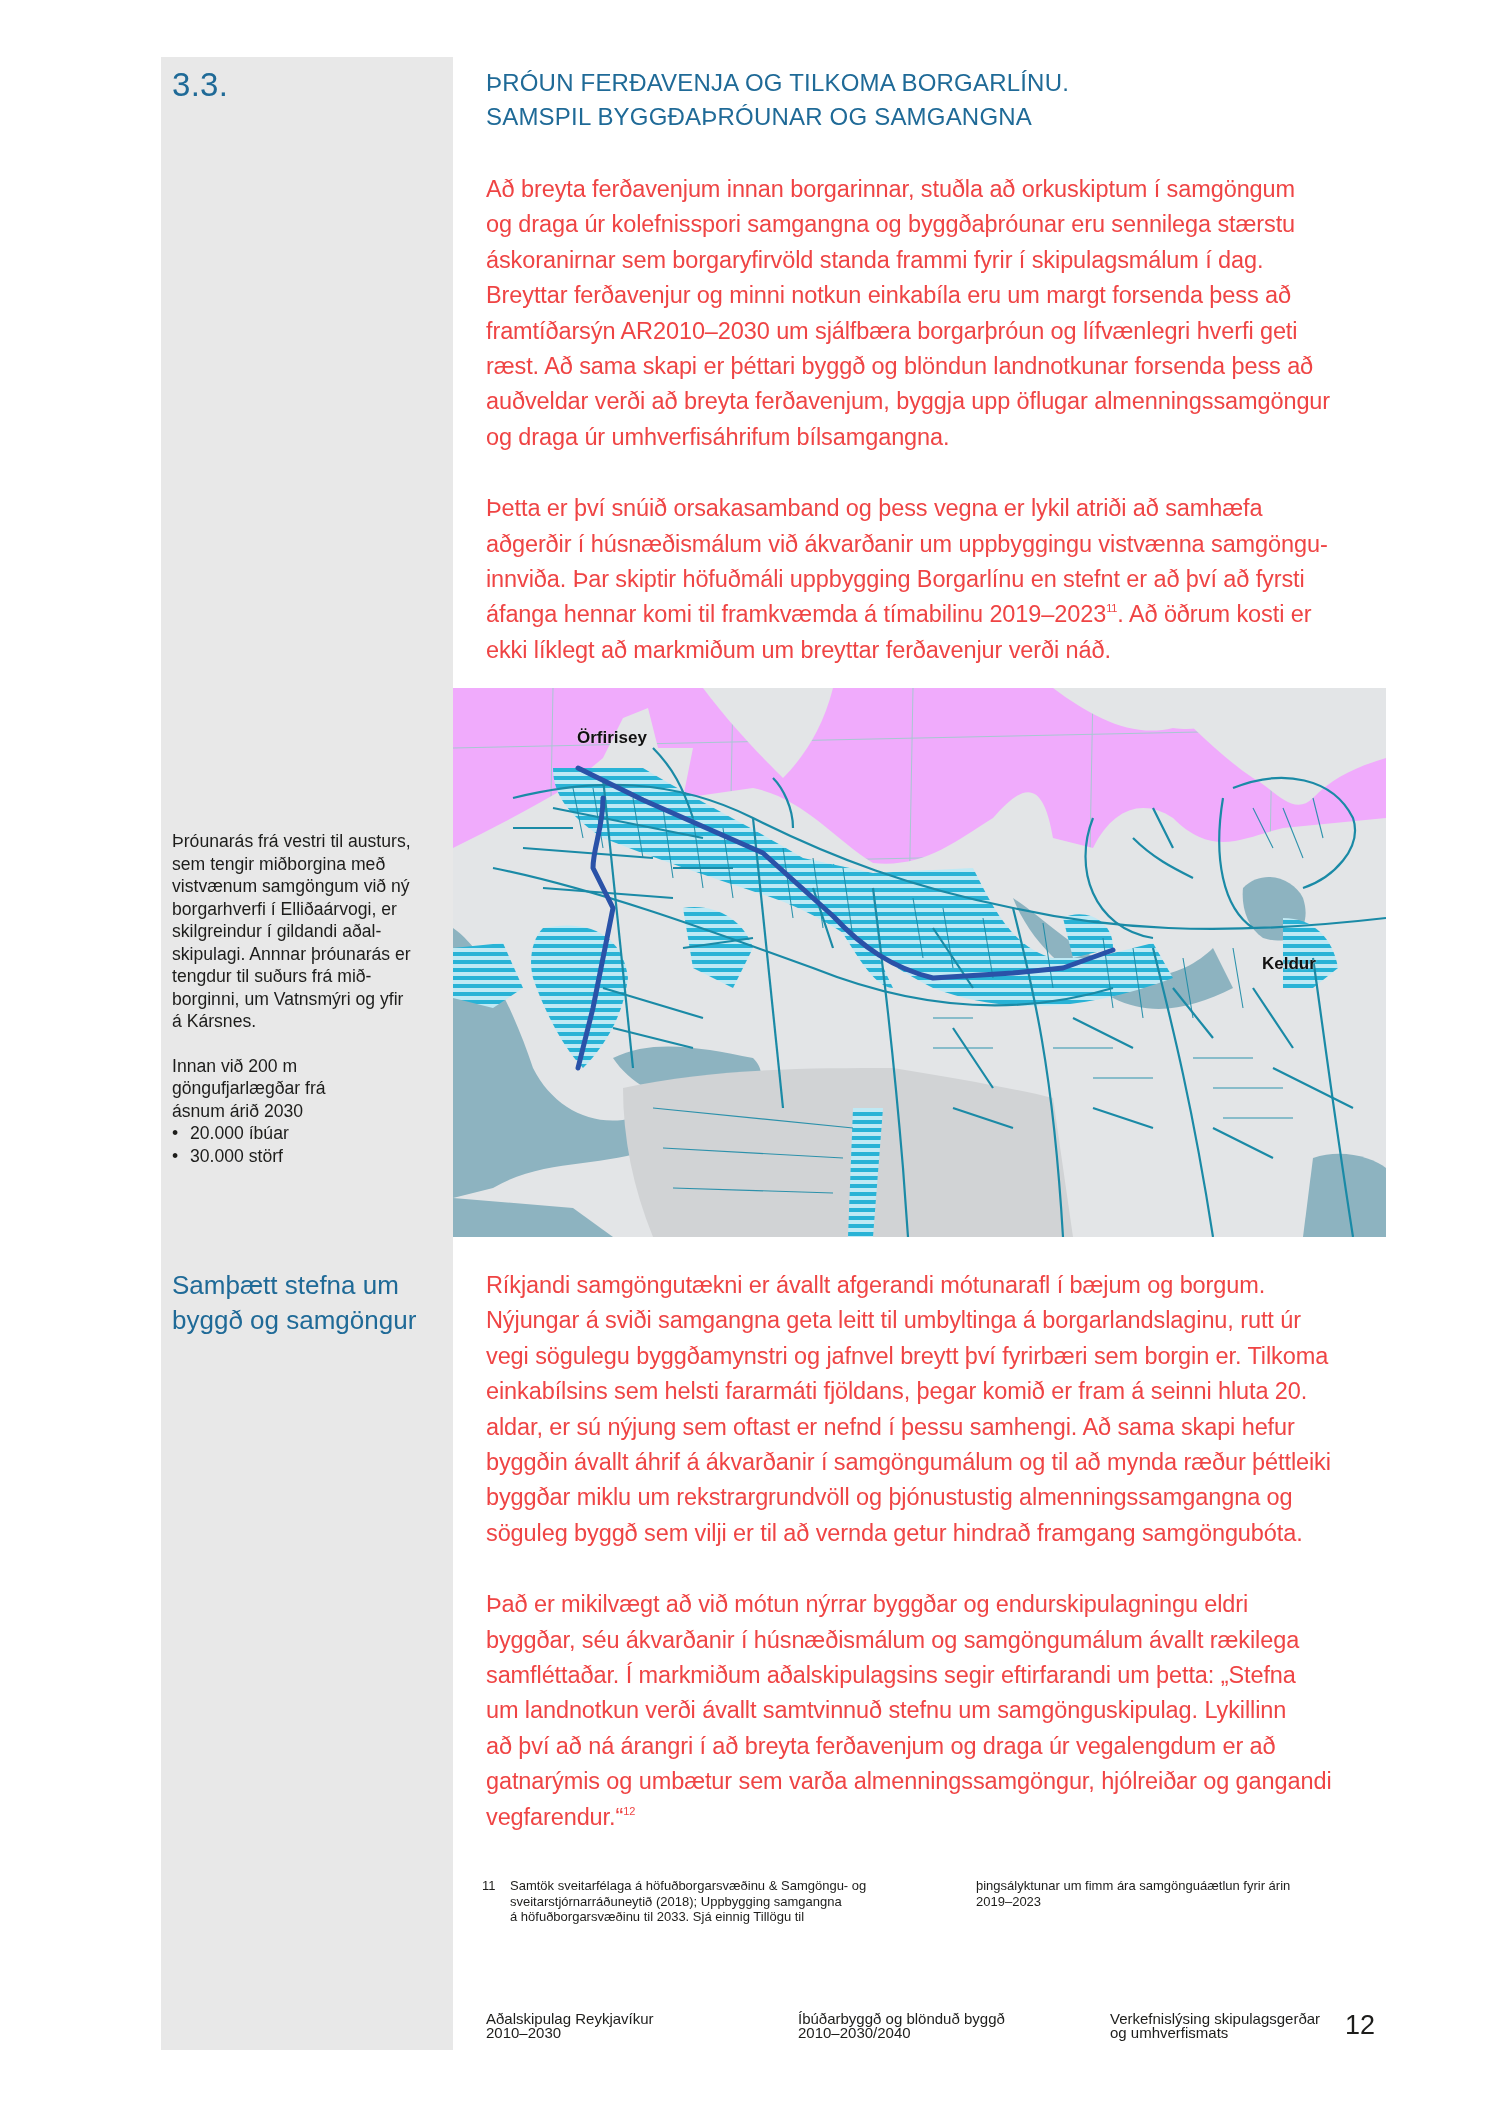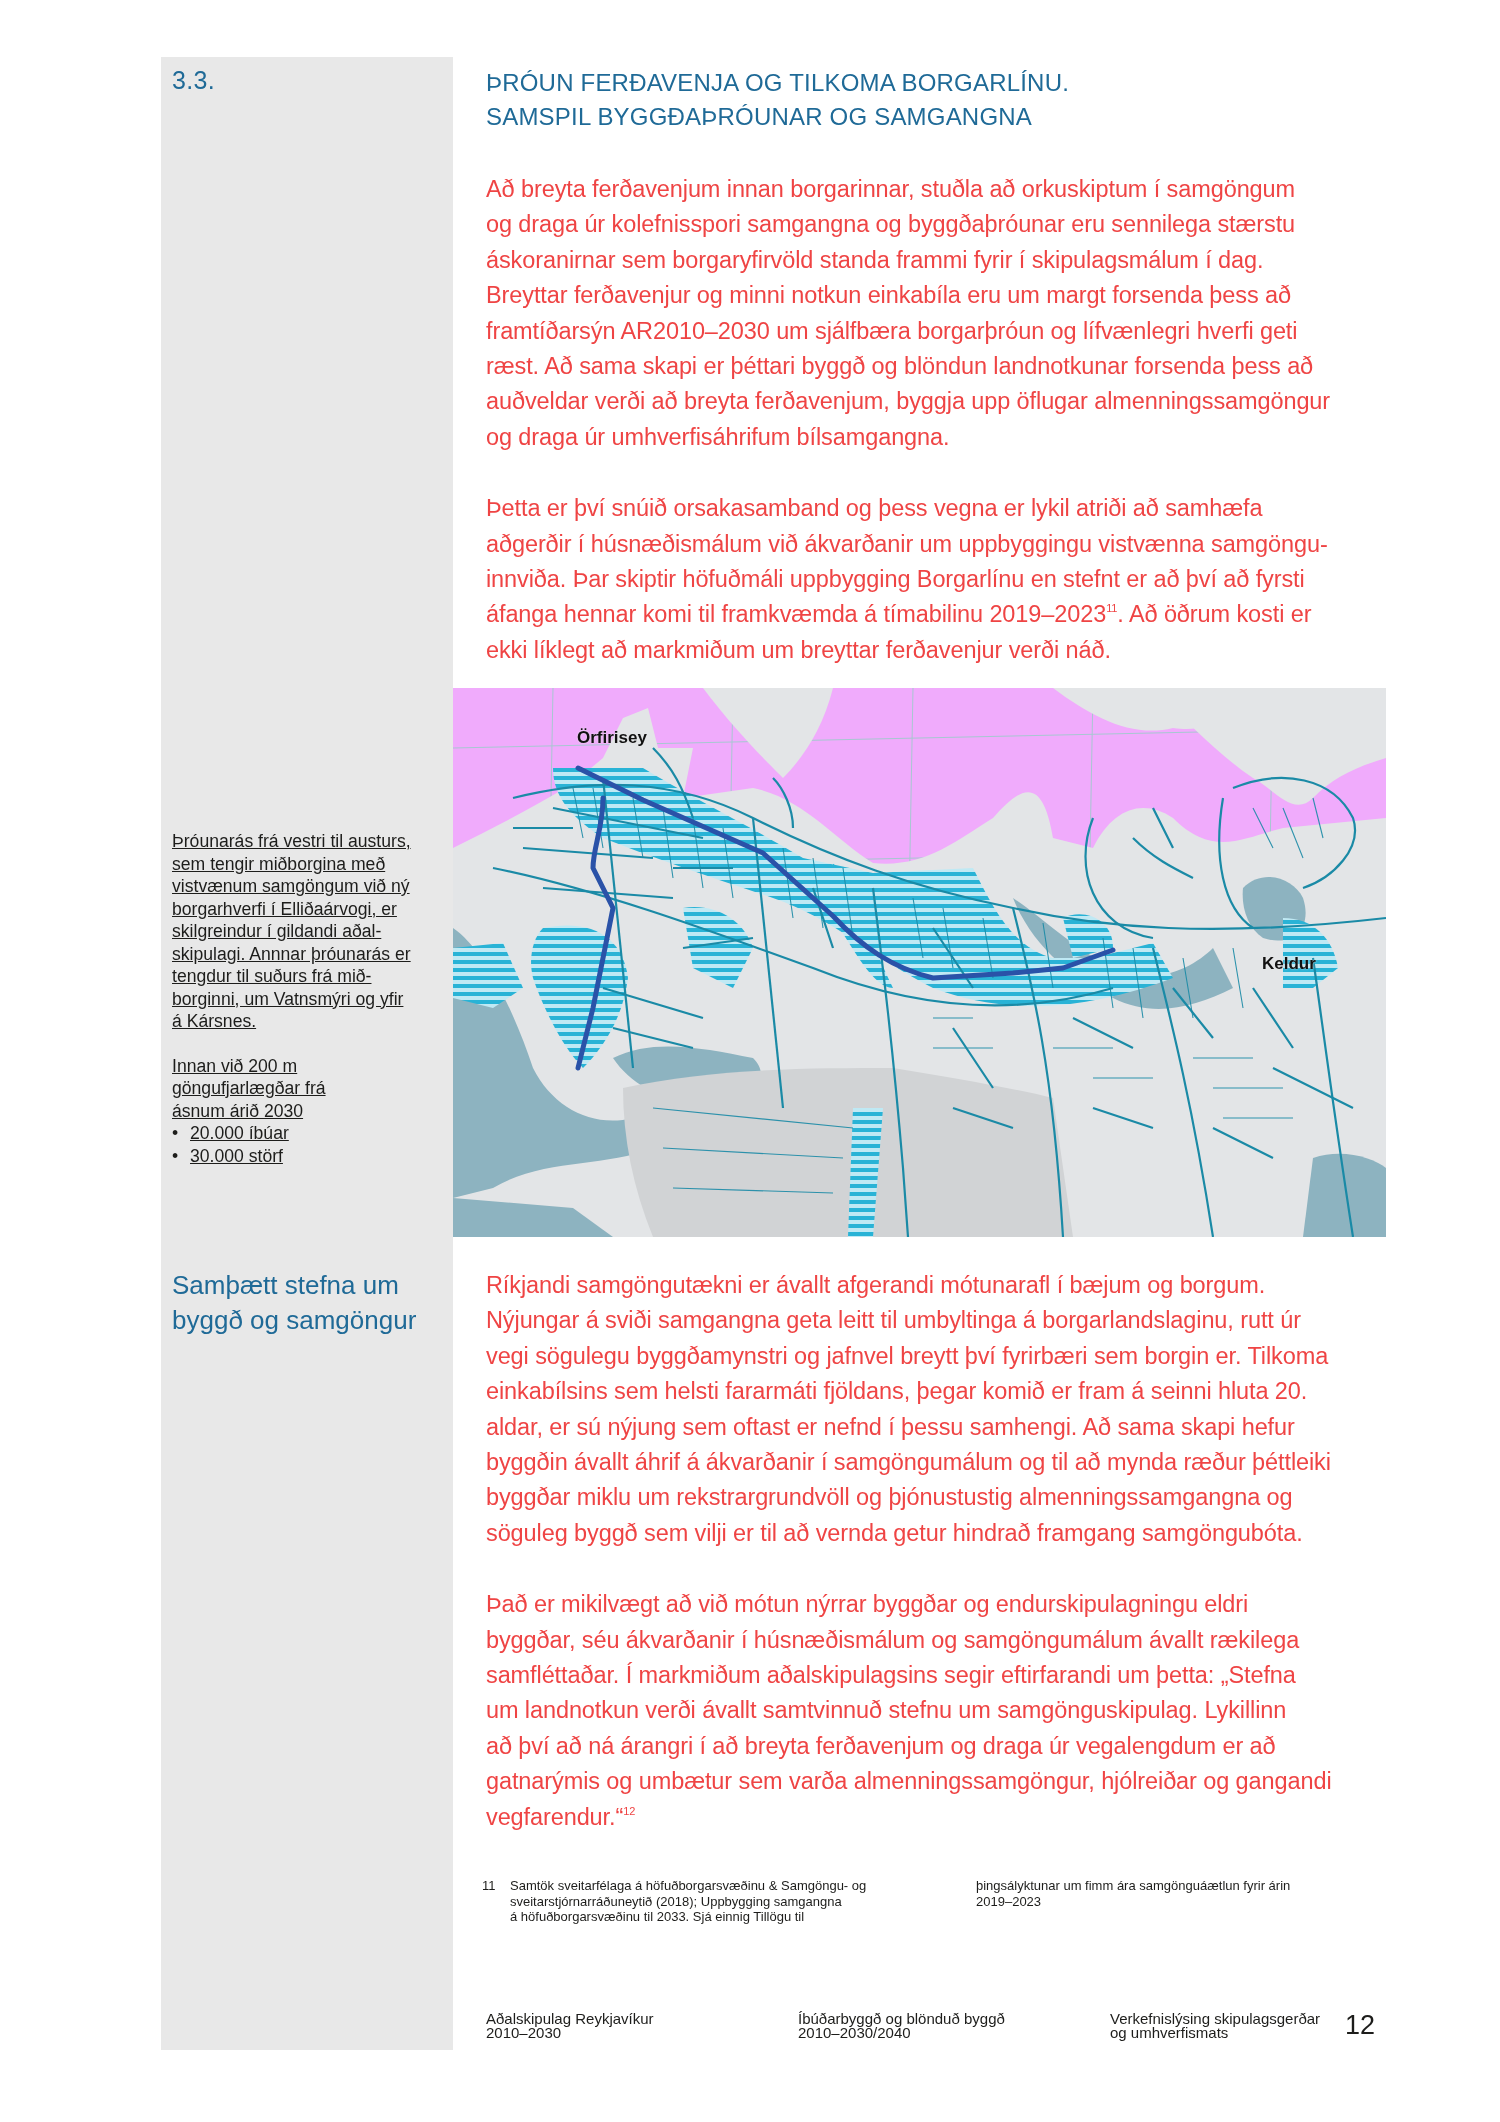--- a/index.html
+++ b/index.html
@@ -7,38 +7,38 @@
     width: 1500px; height: 2122px; position: relative; overflow: hidden;
     font-family: "Liberation Sans", "DejaVu Sans", sans-serif;
     color: #1d1d1b;
   }
   .sidebar {
     position: absolute; left: 161px; top: 57px; width: 292px; height: 1993px;
     background: #e8e8e8;
   }
   .section-number {
     position: absolute; left: 172px; top: 66px;
-    font-size: 25px; color: #1f6a97; letter-spacing: 0.3px;
+    font-size: 33px; color: #1f6a97; letter-spacing: 0.3px;
   }
   .section-title {
     position: absolute; left: 486px; top: 66px; width: 900px;
     font-size: 24px; line-height: 34px; color: #1f6a97; letter-spacing: 0.2px;
   }
   .section-title span { display: block; }
   .body-text {
     position: absolute; left: 486px; width: 915px;
     font-size: 23.5px; line-height: 35.4px; color: #ef4444;
     letter-spacing: -0.1px;
   }
   .body-text p { margin: 0 0 36px 0; }
   .body-text p .line { display: block; white-space: nowrap; }
   sup { font-size: 11px; vertical-align: 10px; line-height: 0; }
   .side-caption {
     position: absolute; left: 172px; top: 830px; width: 280px;
-    font-size: 17.6px; line-height: 22.5px; color: #1d1d1b; text-decoration: underline;
+    font-size: 17.6px; line-height: 22.5px; color: #1d1d1b;
   }
   .side-caption .line { display: block; white-space: nowrap; }
   .side-caption .gap { height: 22px; }
   .side-caption .bullet { display: block; white-space: nowrap; }
   .side-caption .bullet::before { content: "•"; display: inline-block; width: 18px; }
   .side-heading {
     position: absolute; left: 172px; top: 1268px; width: 280px;
     font-size: 26px; line-height: 35px; color: #1f6a97;
   }
   .side-heading .line { display: block; white-space: nowrap; }

